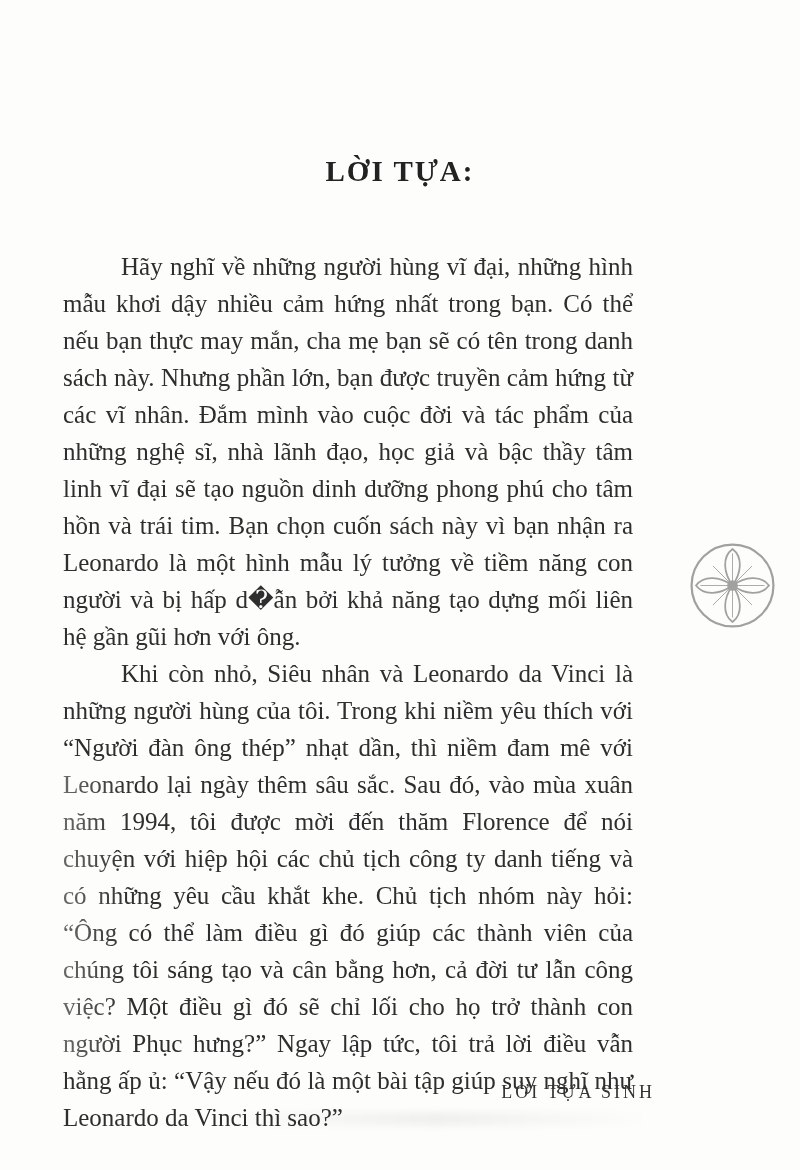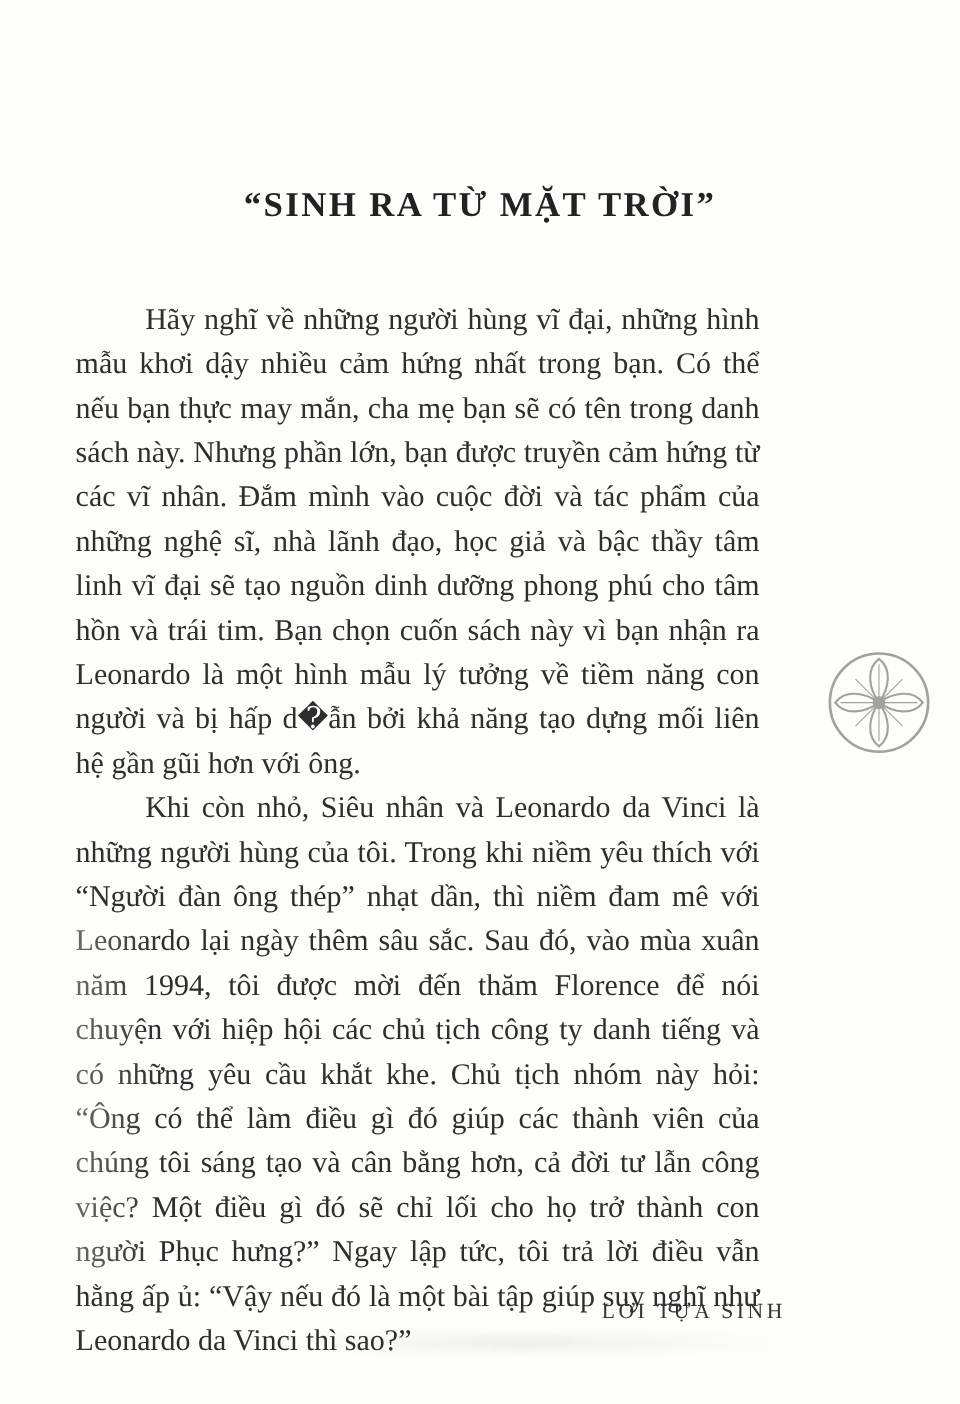--- a/index.html
+++ b/index.html
@@ -84,21 +84,21 @@
     filter: blur(3px);
     pointer-events: none;
   }
 </style>
 </head>
 <body>
 
 <div class="page">
 
   <div class="title-block">
-    <span class="title-line">“SINH RA TỪ MẶT TRỜI”</span>
+    <span class="title-line">LỜI TỰA:</span>
   </div>
 
   <div class="body-column">
     <p class="para">Hãy nghĩ về những người hùng vĩ đại, những hình mẫu khơi dậy nhiều cảm hứng nhất trong bạn. Có thể nếu bạn thực may mắn, cha mẹ bạn sẽ có tên trong danh sách này. Nhưng phần lớn, bạn được truyền cảm hứng từ các vĩ nhân. Đắm mình vào cuộc đời và tác phẩm của những nghệ sĩ, nhà lãnh đạo, học giả và bậc thầy tâm linh vĩ đại sẽ tạo nguồn dinh dưỡng phong phú cho tâm hồn và trái tim. Bạn chọn cuốn sách này vì bạn nhận ra Leonardo là một hình mẫu lý tưởng về tiềm năng con người và bị hấp d�ẫn bởi khả năng tạo dựng mối liên hệ gần gũi hơn với ông.</p>
     <p class="para">Khi còn nhỏ, Siêu nhân và Leonardo da Vinci là những người hùng của tôi. Trong khi niềm yêu thích với “Người đàn ông thép” nhạt dần, thì niềm đam mê với Leonardo lại ngày thêm sâu sắc. Sau đó, vào mùa xuân năm 1994, tôi được mời đến thăm Florence để nói chuyện với hiệp hội các chủ tịch công ty danh tiếng và có những yêu cầu khắt khe. Chủ tịch nhóm này hỏi: “Ông có thể làm điều gì đó giúp các thành viên của chúng tôi sáng tạo và cân bằng hơn, cả đời tư lẫn công việc? Một điều gì đó sẽ chỉ lối cho họ trở thành con người Phục hưng?” Ngay lập tức, tôi trả lời điều vẫn hằng ấp ủ: “Vậy nếu đó là một bài tập giúp suy nghĩ như Leonardo da Vinci thì sao?”</p>
   </div>
 
   <div class="emblem">
     <svg viewBox="0 0 100 100" xmlns="http://www.w3.org/2000/svg">
       <circle cx="50" cy="50" r="46" fill="none" stroke="#8b8b89" stroke-width="2.5"></circle>

